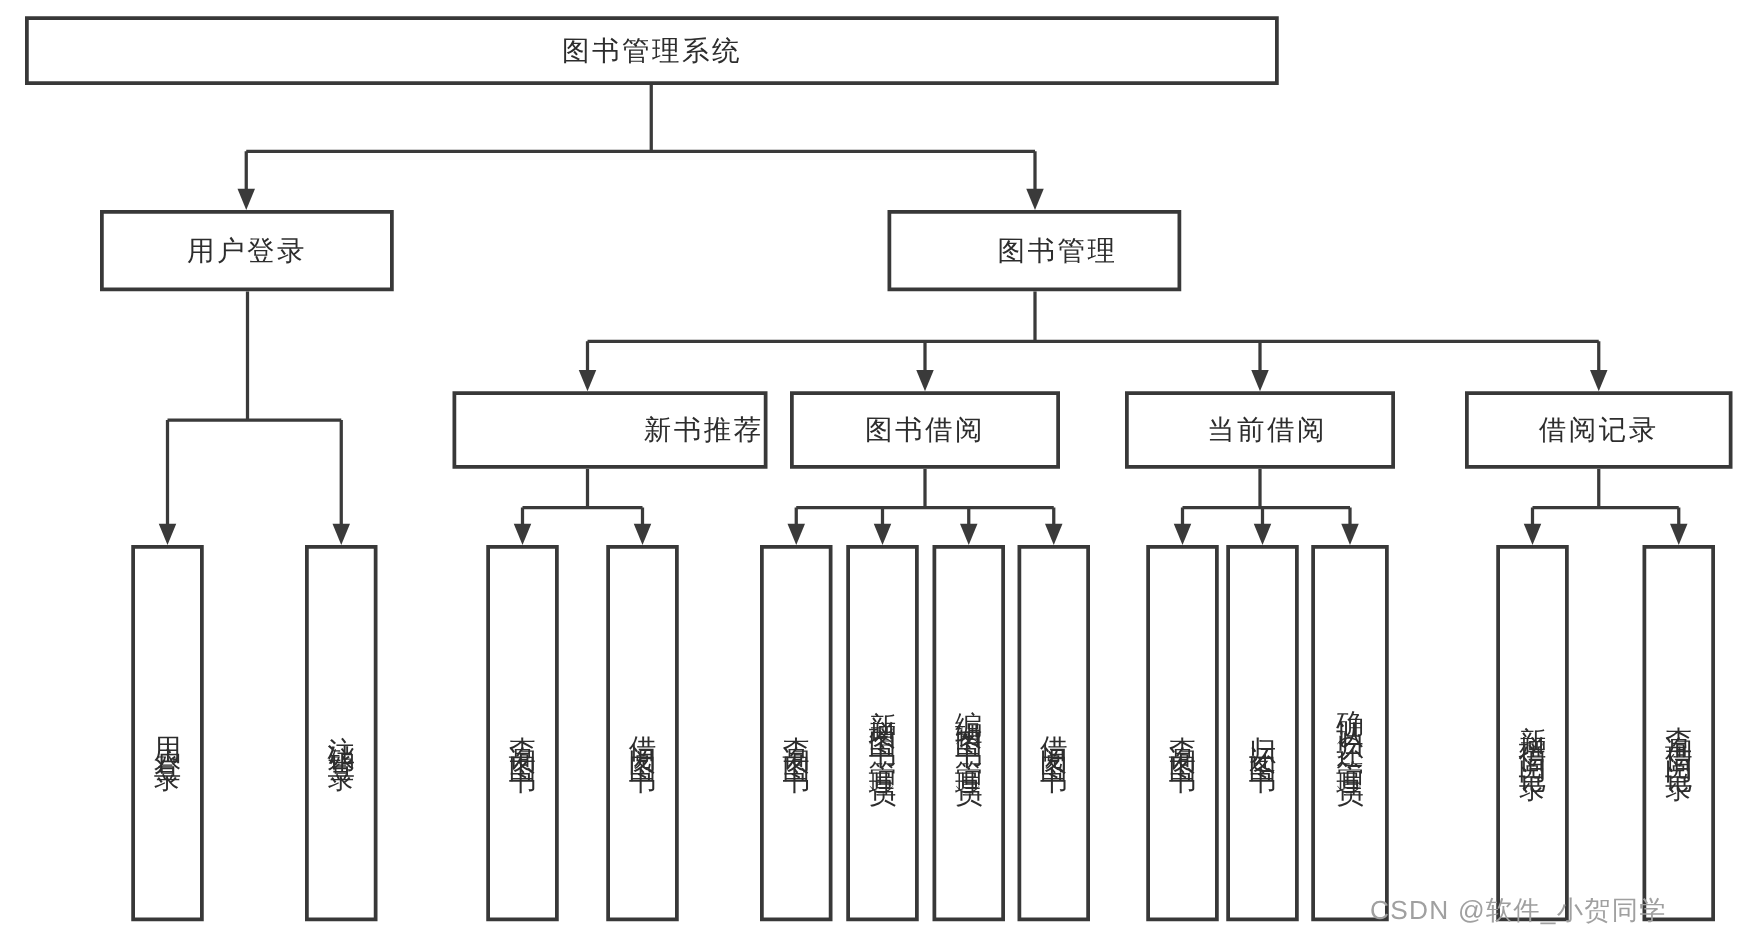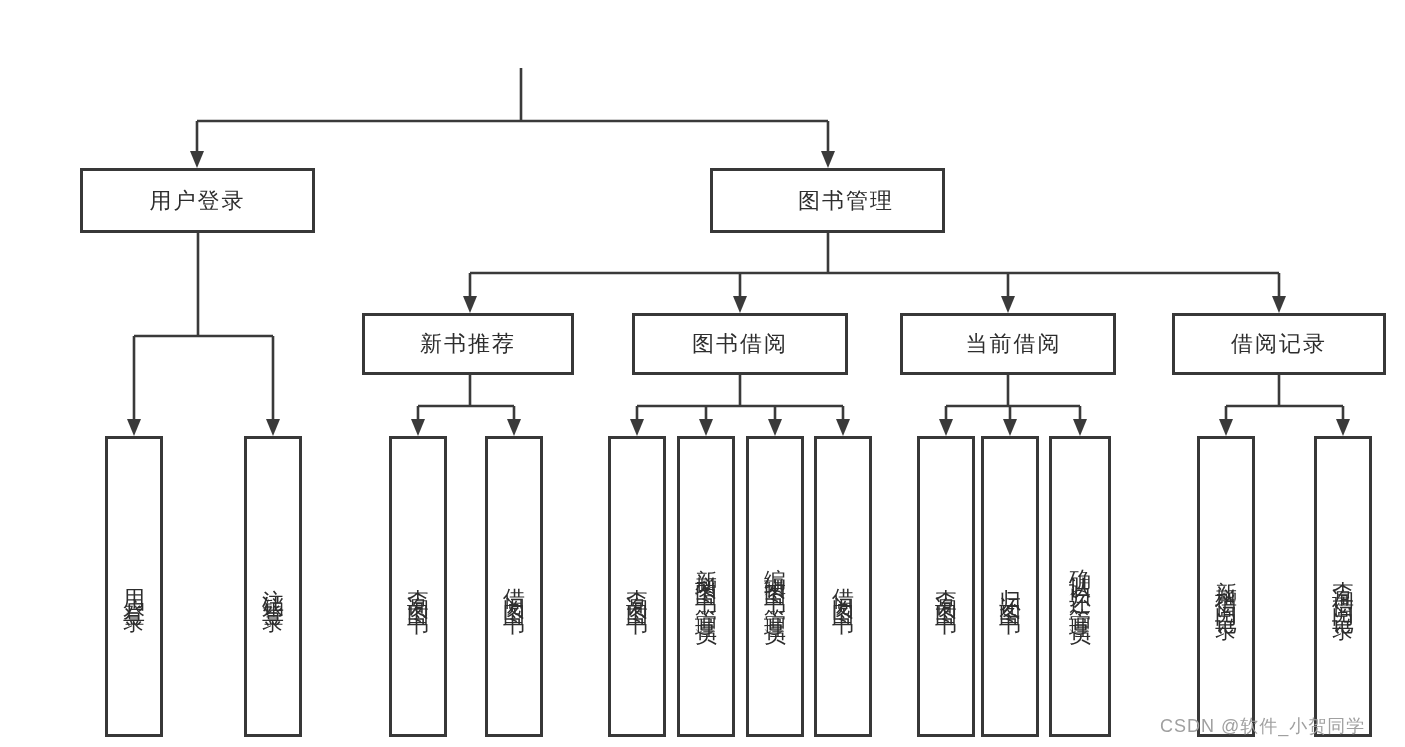--- a/index.html
+++ b/index.html
@@ -18,22 +18,22 @@
     color:#2d2d2d;text-align:center;
   }
   .h-node{font-size:22px;letter-spacing:2px;white-space:nowrap;}
   .root-node{left:20px;top:13px;width:1003px;height:55px;}
   .v-node{
     writing-mode:vertical-rl;text-orientation:mixed;
     font-size:22px;letter-spacing:8px;line-height:1;
     top:436px;height:301px;width:58px;
   }
   .watermark{
-    position:absolute;left:1160px;top:714px;
-    font-size:18px;color:#a0a0a0;letter-spacing:1px;white-space:nowrap;
+    position:absolute;left:1096px;top:714px;
+    font-size:21px;color:#a0a0a0;letter-spacing:1px;white-space:nowrap;
   }
 </style>
 </head>
 <body>
 
 <div class="stage">
 
   <svg class="connectors" viewBox="0 0 1405 747" xmlns="http://www.w3.org/2000/svg">
     <g stroke="#3a3a3a" stroke-width="2.6" fill="none">
 
@@ -67,29 +67,32 @@
       <polygon points="768,419 782,419 775,436"></polygon>
       <polygon points="836,419 850,419 843,436"></polygon>
       <polygon points="939,419 953,419 946,436"></polygon>
       <polygon points="1003,419 1017,419 1010,436"></polygon>
       <polygon points="1073,419 1087,419 1080,436"></polygon>
       <polygon points="1219,419 1233,419 1226,436"></polygon>
       <polygon points="1336,419 1350,419 1343,436"></polygon>
     </g>
   </svg>
 
+  <div class="node h-node root-node">
+    <span>图书管理系统</span>
+  </div>
 
   <div class="node h-node" style="left:80px;top:168px;width:235px;height:65px;">
     <span>用户登录</span>
   </div>
   <div class="node h-node" style="left:710px;top:168px;width:235px;height:65px;padding-left:37px;">
     <span>图书管理</span>
   </div>
 
-  <div class="node h-node" style="left:362px;top:313px;width:212px;height:62px;">
+  <div class="node h-node" style="left:362px;top:313px;width:252px;height:62px;justify-content:flex-end;">
     <span>新书推荐</span>
   </div>
   <div class="node h-node" style="left:632px;top:313px;width:216px;height:62px;font-family:Liberation Serif, serif;">
     <span>图书借阅</span>
   </div>
   <div class="node h-node" style="left:900px;top:313px;width:216px;height:62px;padding-left:11px;">
     <span>当前借阅</span>
   </div>
   <div class="node h-node" style="left:1172px;top:313px;width:214px;height:62px;">
     <span>借阅记录</span>

